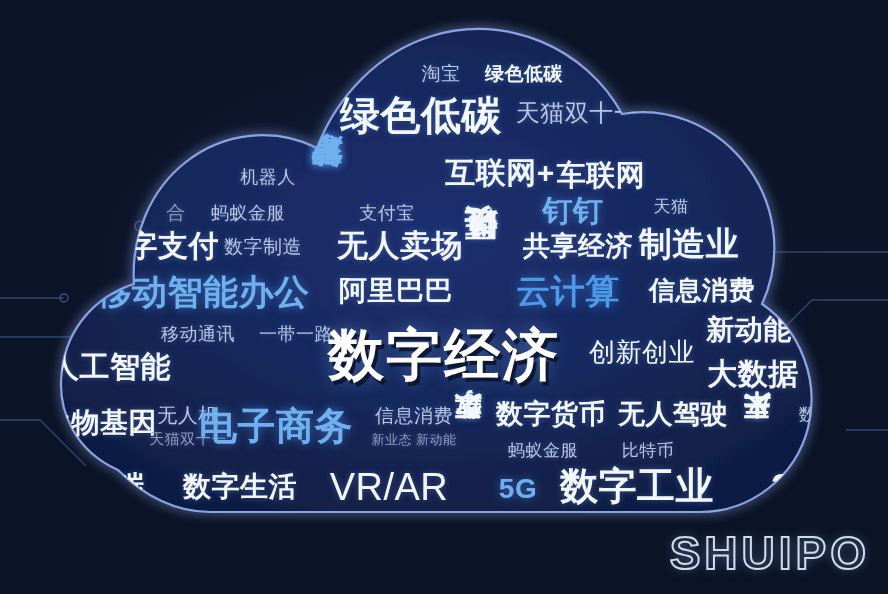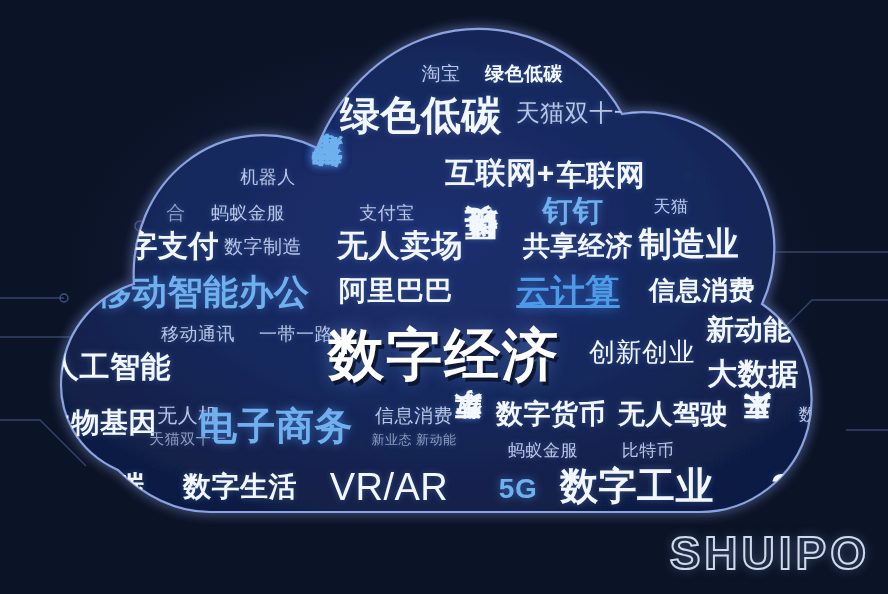--- a/index.html
+++ b/index.html
@@ -21,21 +21,21 @@
   .words{position:absolute;left:0;top:0;width:888px;height:594px;
     clip-path:path("M118 470 C 78 452 56 414 62 370 C 67 328 96 296 134 284 C 131 236 150 190 186 162 C 224 132 275 127 317 148 C 337 96 379 52 432 36 C 506 13 586 48 622 114 C 666 106 712 124 742 160 C 776 200 784 256 762 304 C 800 330 820 380 808 428 C 795 478 750 512 700 512 L 210 512 C 176 512 144 496 118 470 Z");
     padding-left:47px;
   }
   .w{position:absolute;white-space:nowrap;transform:translate(-50%,-50%);
      text-shadow:0 0 6px rgba(120,170,255,.35);letter-spacing:.5px;}
   .white{color:#f3f7ff;}
   .dim{color:#b9c6e2;}
   .dimmer{color:#8d9cbd;}
   .blue{color:#6fb0ee;text-shadow:0 0 10px rgba(90,160,255,.55);}
-  .blue2{color:#4d9ae8;text-shadow:0 0 12px rgba(70,150,255,.6);text-decoration:underline;}
+  .blue2{color:#4d9ae8;text-shadow:0 0 12px rgba(70,150,255,.6);}
   .b{font-weight:700;}
   .title{
     position:absolute;transform:translate(-50%,-50%);
     font-weight:900;color:#ffffff;font-size:56px;letter-spacing:2px;
     text-shadow:3px 4px 0 rgba(10,18,40,.85), 0 0 18px rgba(130,180,255,.45);
     white-space:nowrap;
   }
   .vert{writing-mode:vertical-rl;}
   .watermark{
     position:absolute;right:18px;bottom:14px;font-size:46px;font-weight:900;

